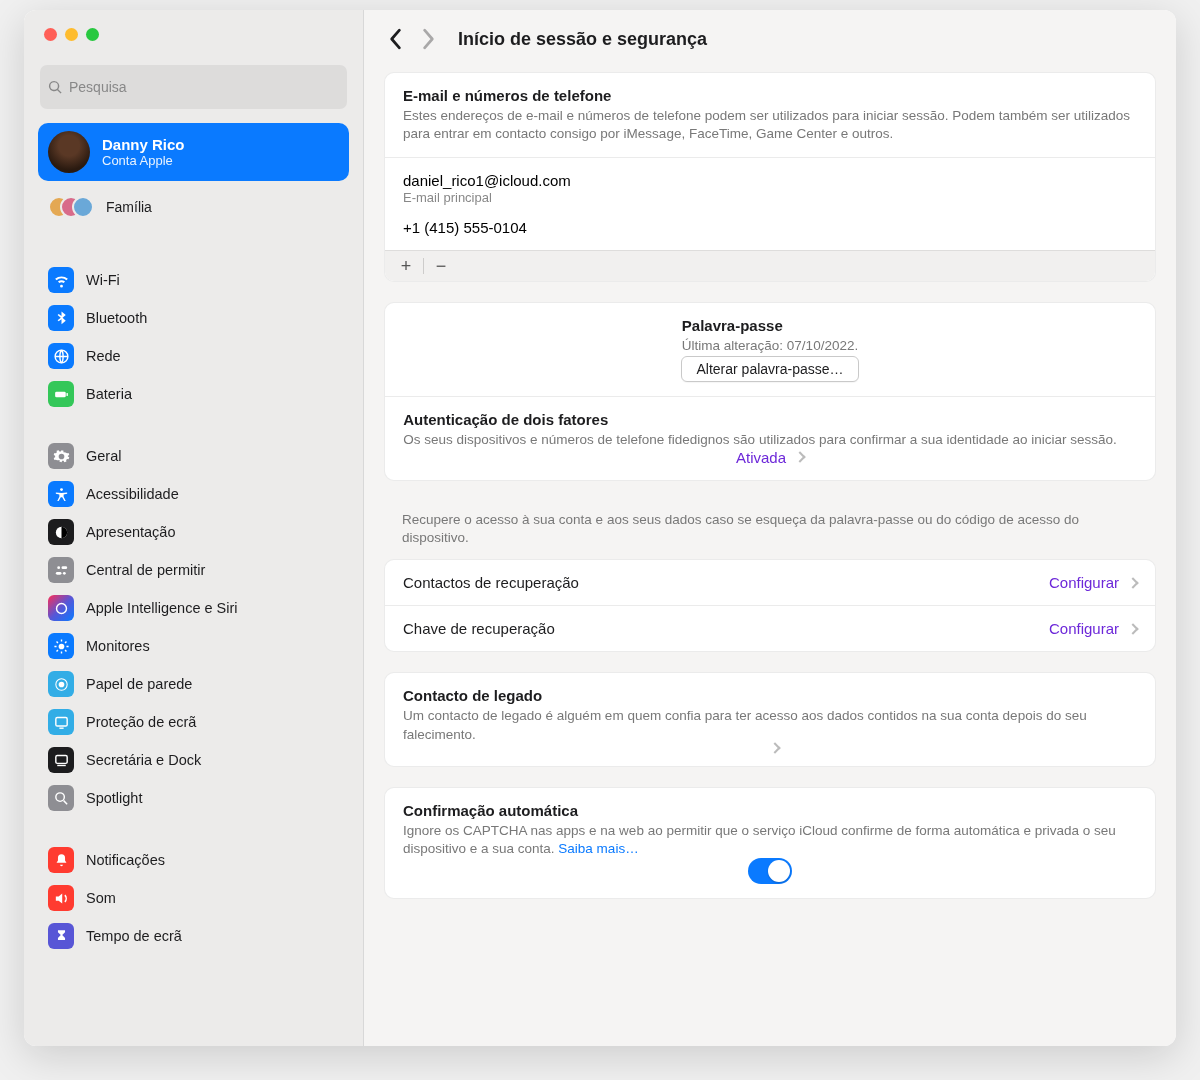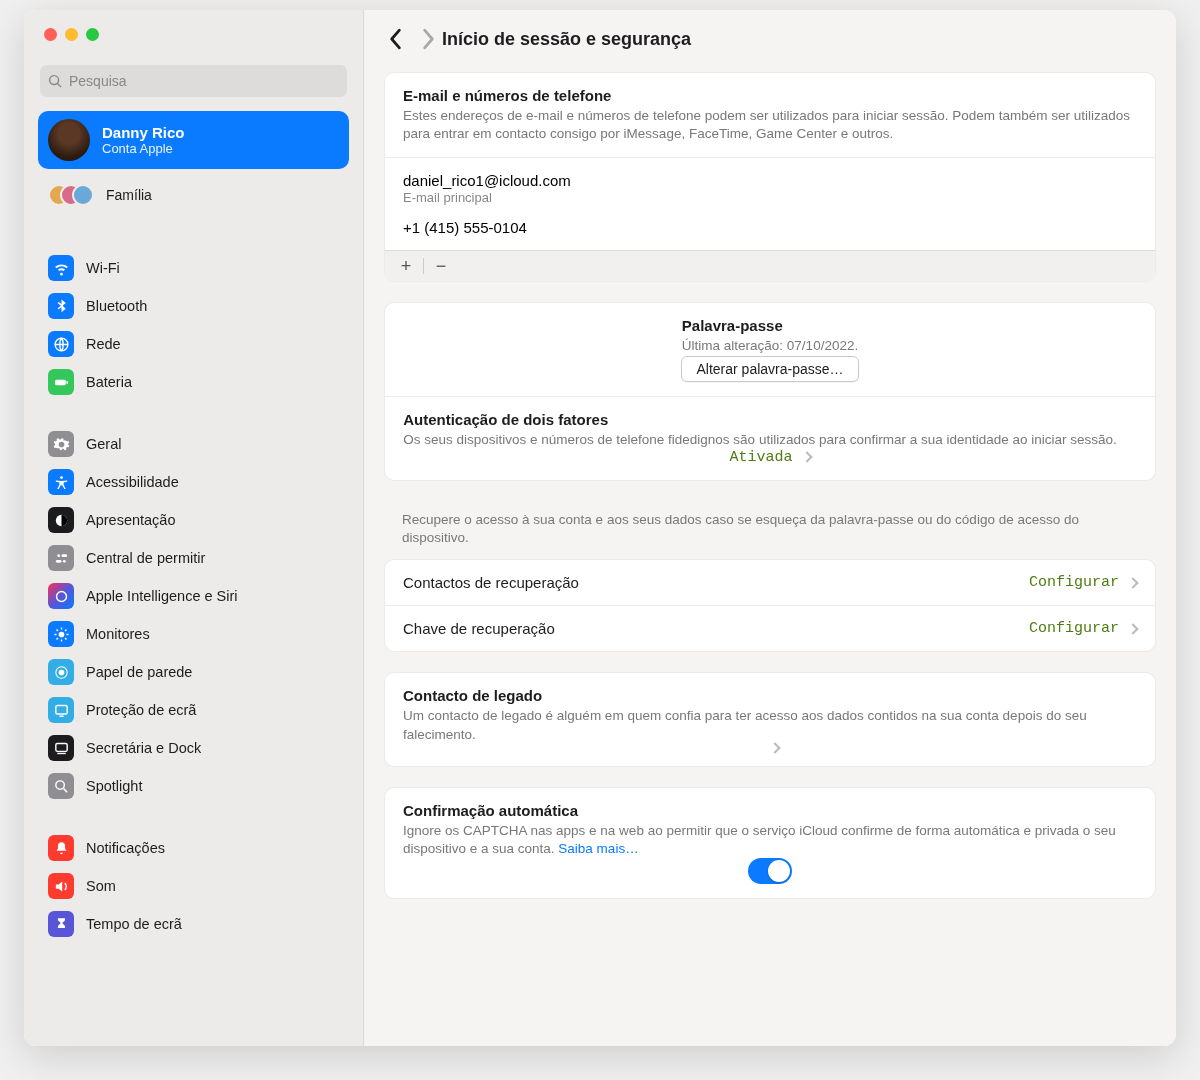--- a/index.html
+++ b/index.html
@@ -35,21 +35,21 @@
       padding: 0 0 18px 20px;
     }
     .dot { width: 13px; height: 13px; border-radius: 50%; }
     .dot.red { background: #ff5f57; }
     .dot.yellow { background: #febc2e; }
     .dot.green { background: #28c840; }
     .search-box {
       margin: 6px 16px 12px 16px;
       background: #dddcdb;
       border-radius: 7px;
-      height: 32px;
+      height: 44px;
       display: flex;
       align-items: center;
       padding: 0 8px;
       color: #888;
       font-size: 14px;
     }
     .search-icon {
       width: 15px; height: 15px; margin-right: 6px;
       fill: #888;
     }
@@ -140,21 +140,21 @@
     .content {
       flex: 1;
       background: #f5f4f3;
       overflow-y: auto;
       padding-bottom: 24px;
     }
     .content-header {
       display: flex;
       align-items: flex-end;
       padding: 18px 24px 14px 24px;
-      gap: 6px;
+      gap: 22px;
     }
     .nav-arrows { display: flex; gap: 20px; color: #1d1d1f; }
     .nav-arrow { width: 14px; height: 22px; cursor: pointer; }
     .nav-arrow.disabled { opacity: 0.35; }
     .page-title { font-size: 18px; font-weight: 700; color: #1d1d1f; }
     .panel {
       margin: 8px 20px 0 20px;
       background: #fff;
       border: 1px solid rgba(0,0,0,0.08);
       border-radius: 10px;
@@ -185,21 +185,21 @@
     .row-flex { display: flex; align-items: center; justify-content: space-between; flex-direction: column; }
     .btn-pill {
       background: #fff;
       border: 1px solid #c9c9c9;
       border-radius: 6px;
       padding: 4px 14px;
       font-size: 14px;
       color: #1d1d1f;
       box-shadow: 0 1px 1px rgba(0,0,0,0.04);
     }
-    .trailing-label { font-size: 15px; color: #4d7c0f; font-family: Liberation Mono, monospace; }
+    .trailing-label { font-size: 15px; color: #6d28d9; }
     .chevron {
       width: 8px; height: 8px;
       border-right: 2px solid #bbb;
       border-top: 2px solid #bbb;
       transform: rotate(45deg);
       margin-left: 10px;
     }
     .heading-standalone {
       margin: 30px 38px 4px 38px;
     }

